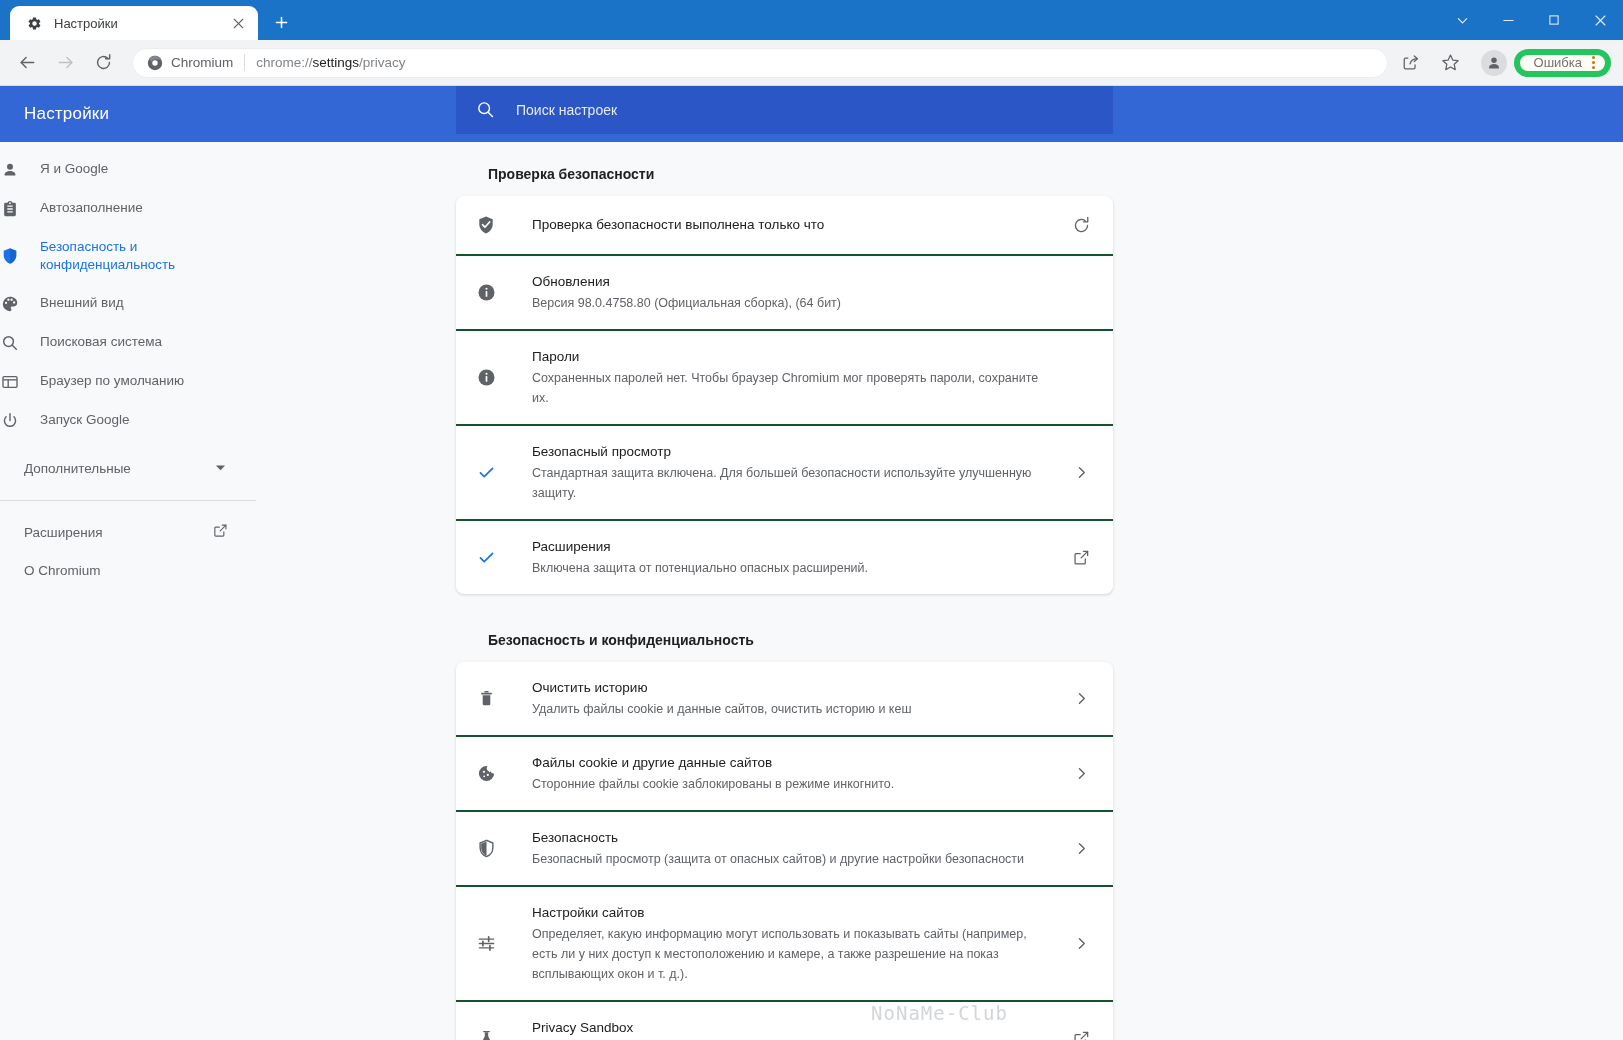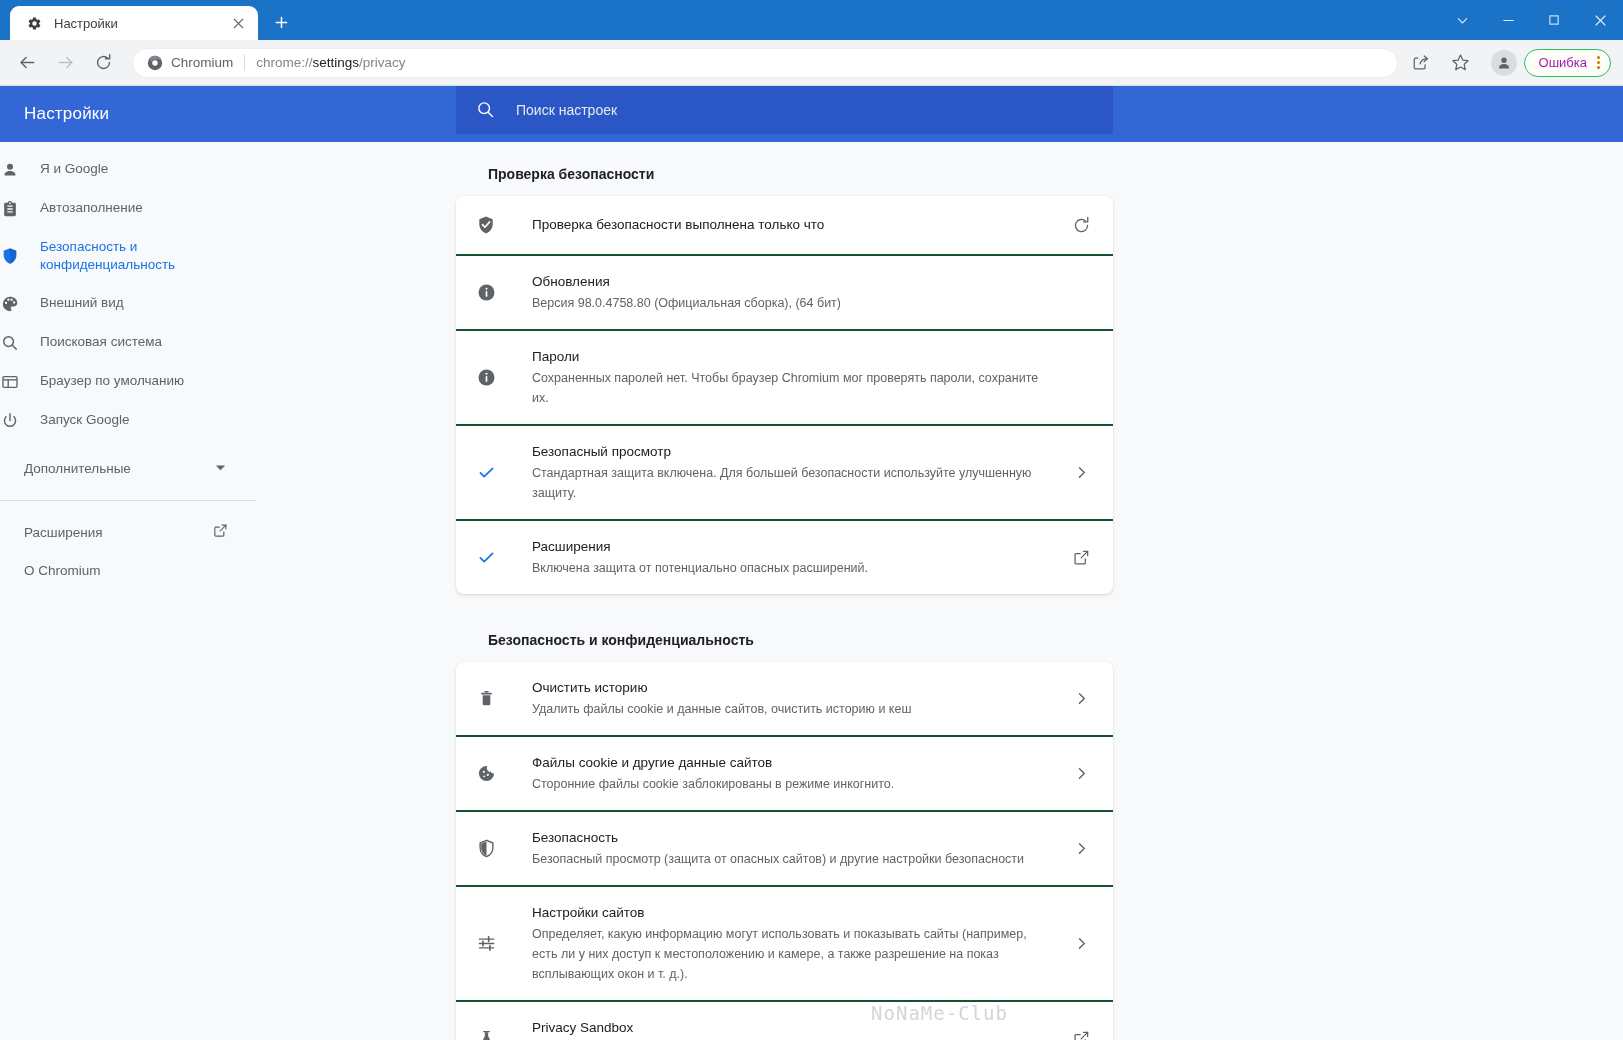--- a/index.html
+++ b/index.html
@@ -77,22 +77,22 @@
   .omni-sep { width:1px; height:17px; background:#dadce0; margin:0 11px; }
   .omni-url { font-size: 13.5px; color: #80868b; white-space: nowrap; }
   .omni-url .host { color: #202124; margin-top: 20px; }
   .tb-right { display: flex; align-items: center; gap: 2px; }
   .avatar {
     width: 26px; height: 26px; border-radius: 50%; background: #dadce0;
     display: flex; align-items: center; justify-content: center; margin: 0 5px;
   }
   .errbtn {
     display: flex; align-items: center; gap: 4px;
-    border: 1px solid #22c55e; border-radius: 15px;
-    height: 28px; padding: 0 4px 0 14px; color: #a21caf;
+    border: 6px solid #22c55e; border-radius: 15px;
+    height: 28px; padding: 0 4px 0 14px; color: #737373;
     font-size: 13px; background: #fffdf7;
   }
   .errbtn .dots { display:flex; flex-direction:column; gap:2px; padding: 0 6px; }
   .errbtn .dots i { width:3px; height:3px; border-radius:50%; background:#c77700; display:block; }
 
   
   .page { position: relative; width: 1623px; height: 954px; background: #fff; overflow: hidden; }
 
   .top-banner {
     height: 56px; background: #3367d6; display: flex; align-items: center;

